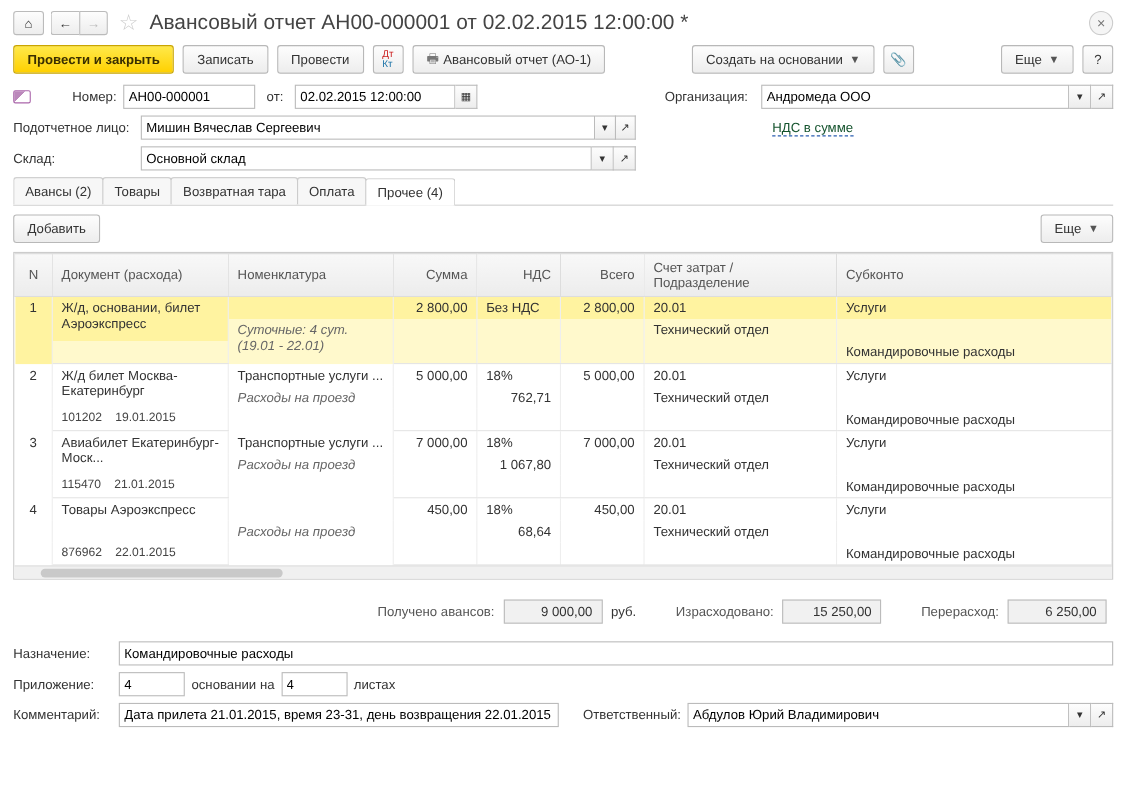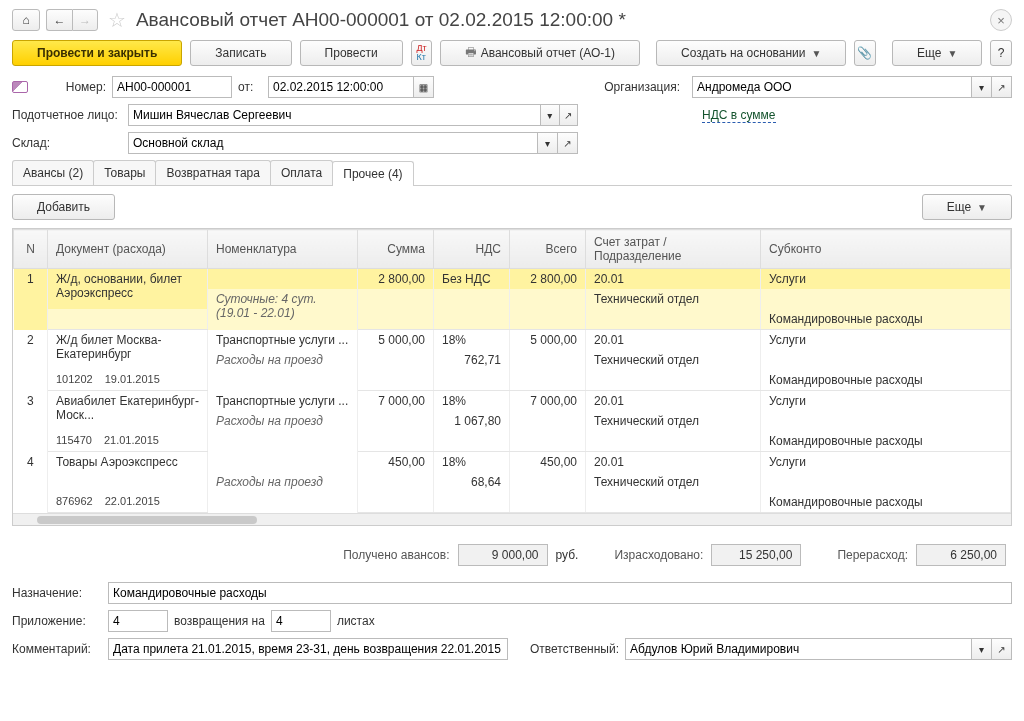--- a/index.html
+++ b/index.html
@@ -70,21 +70,21 @@
     align-items: center;
     gap: 8px;
     margin-bottom: 10px;
     flex-wrap: nowrap;
   }
   .btn {
     display: inline-flex;
     align-items: center;
     justify-content: center;
     height: 26px;
-    padding: 0 24px;
+    padding: 0 12px;
     border: 1px solid #b8b8b8;
     background: linear-gradient(#fdfdfd, #ededed);
     border-radius: 3px;
     font-size: 12px;
     cursor: pointer;
     white-space: nowrap;
   }
   .btn-yellow {
     background: linear-gradient(#ffe94a, #ffd000);
     border-color: #c9a500;
@@ -298,21 +298,21 @@
         <span>Еще</span>
         <span class="chev">▼</span>
       </span>
     <span class="btn btn-icon">?</span>
   </div>
 
   <div class="form-row">
     <span class="purple-icon"></span>
     <span class="fld-label" style="width:72px;text-align:right">Номер:</span>
     <input class="input" style="width: 120px;" value="АН00-000001">
-    <span style="width:24px;text-align:left">от:</span>
+    <span style="width:24px;text-align:center">от:</span>
     <span class="input-combo">
       <input class="input" style="width: 146px;" value="02.02.2015 12:00:00">
       <span class="input-btn">
           <span>▦</span>
         </span>
     </span>
     <span class="spacer"></span>
     <span style="margin-right:6px">Организация:</span>
     <span class="input-combo" style="width:320px">
       <input class="input" style="flex: 1 1 0%; width: 280px;" value="Андромеда ООО">
@@ -515,21 +515,21 @@
   </div>
 
   <div class="form-row">
     <span class="fld-label" style="width:90px">Назначение:</span>
     <input class="input" style="flex: 1 1 0%;" value="Командировочные расходы">
   </div>
 
   <div class="form-row">
     <span class="fld-label" style="width:90px">Приложение:</span>
     <input class="input" style="width: 60px; text-align: left;" value="4">
-    <span>возвращения на</span>
+    <span>основании на</span>
     <input class="input" style="width: 60px; text-align: left;" value="4">
     <span>листах</span>
   </div>
 
   <div class="form-row">
     <span class="fld-label" style="width:90px">Комментарий:</span>
     <input class="input" style="width: 400px;" value="Дата прилета 21.01.2015, время 23-31, день возвращения 22.01.2015">
     <span style="width:10px"></span>
     <span>Ответственный:</span>
     <span class="input-combo" style="flex:1">

